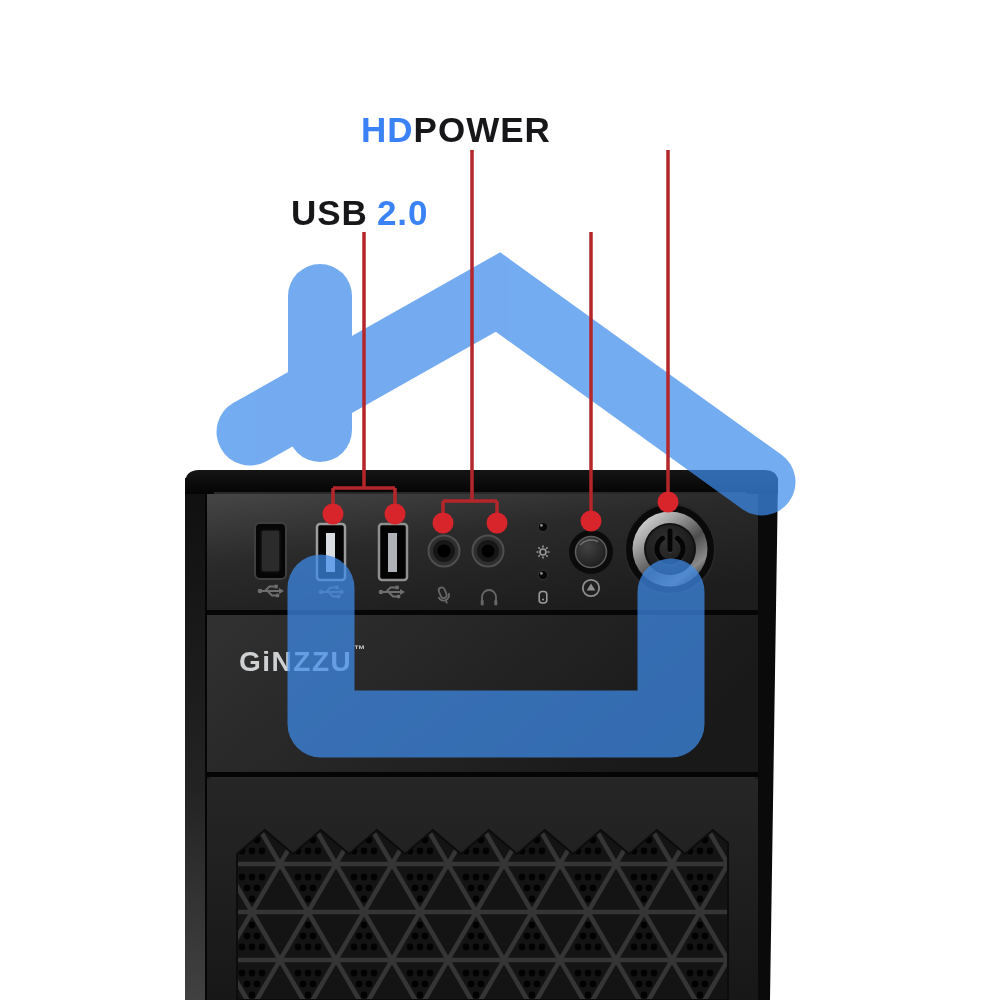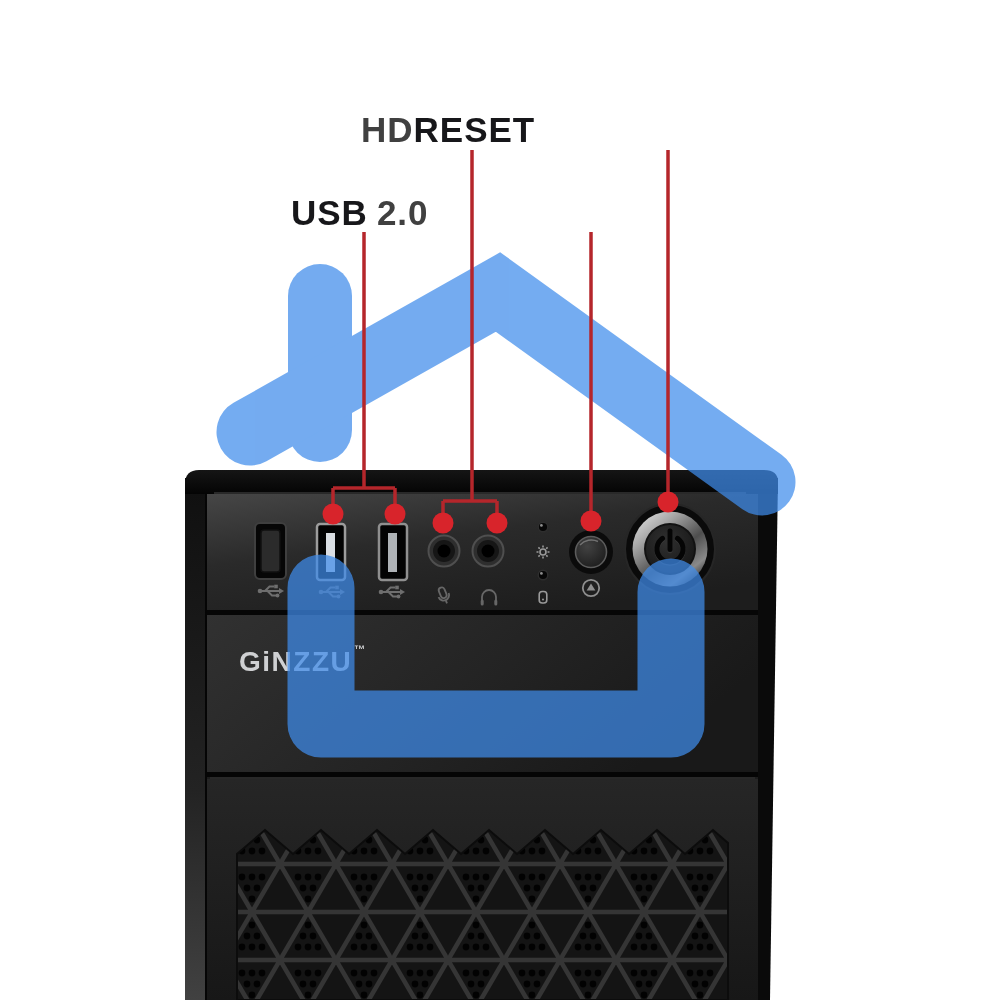--- a/index.html
+++ b/index.html
@@ -1,21 +1,21 @@
 <!DOCTYPE html>
 <html><head>
 <meta charset="utf-8">
 <style>
   html,body{margin:0;padding:0;background:#fff;}
   .stage{position:relative;width:1000px;height:1000px;background:#ffffff;overflow:hidden;
          font-family:"Liberation Sans", sans-serif;}
   .stage svg.scene{position:absolute;left:0;top:0;z-index:1;}
   .callout{position:absolute;z-index:3;font-weight:700;font-size:35px;line-height:35px;
            letter-spacing:1px;color:#17171a;white-space:nowrap;}
-  .callout .red{color:#404040;}
+  .callout .red{color:#3b82f6;}
   .callout .gap{margin-left:9px;}
 </style>
 </head>
 <body>
 
 <div class="stage">
 
   <svg class="scene" width="1000" height="1000" viewBox="0 0 1000 1000">
     <defs>
       <linearGradient id="panelGrad" x1="0" y1="0" x2="0.6" y2="1">
@@ -243,21 +243,21 @@
         <circle cx="395" cy="514" r="10.5"></circle>
         <circle cx="443" cy="523" r="10.5"></circle>
         <circle cx="497" cy="523" r="10.5"></circle>
         <circle cx="591" cy="521" r="10.5"></circle>
         <circle cx="668" cy="502" r="10.5"></circle>
       </g>
     </g>
   </svg>
 
   <div class="callout" style="left:361px;top:112px;">
-    <span class="red">HD</span><span>RESET</span>
+    <span class="red">HD</span><span>POWER</span>
   </div>
 
 
   <div class="callout" style="left:291px;top:195px;">
     <span>USB</span><span class="red gap">2.0</span>
   </div>
 
 
 </div>
 

